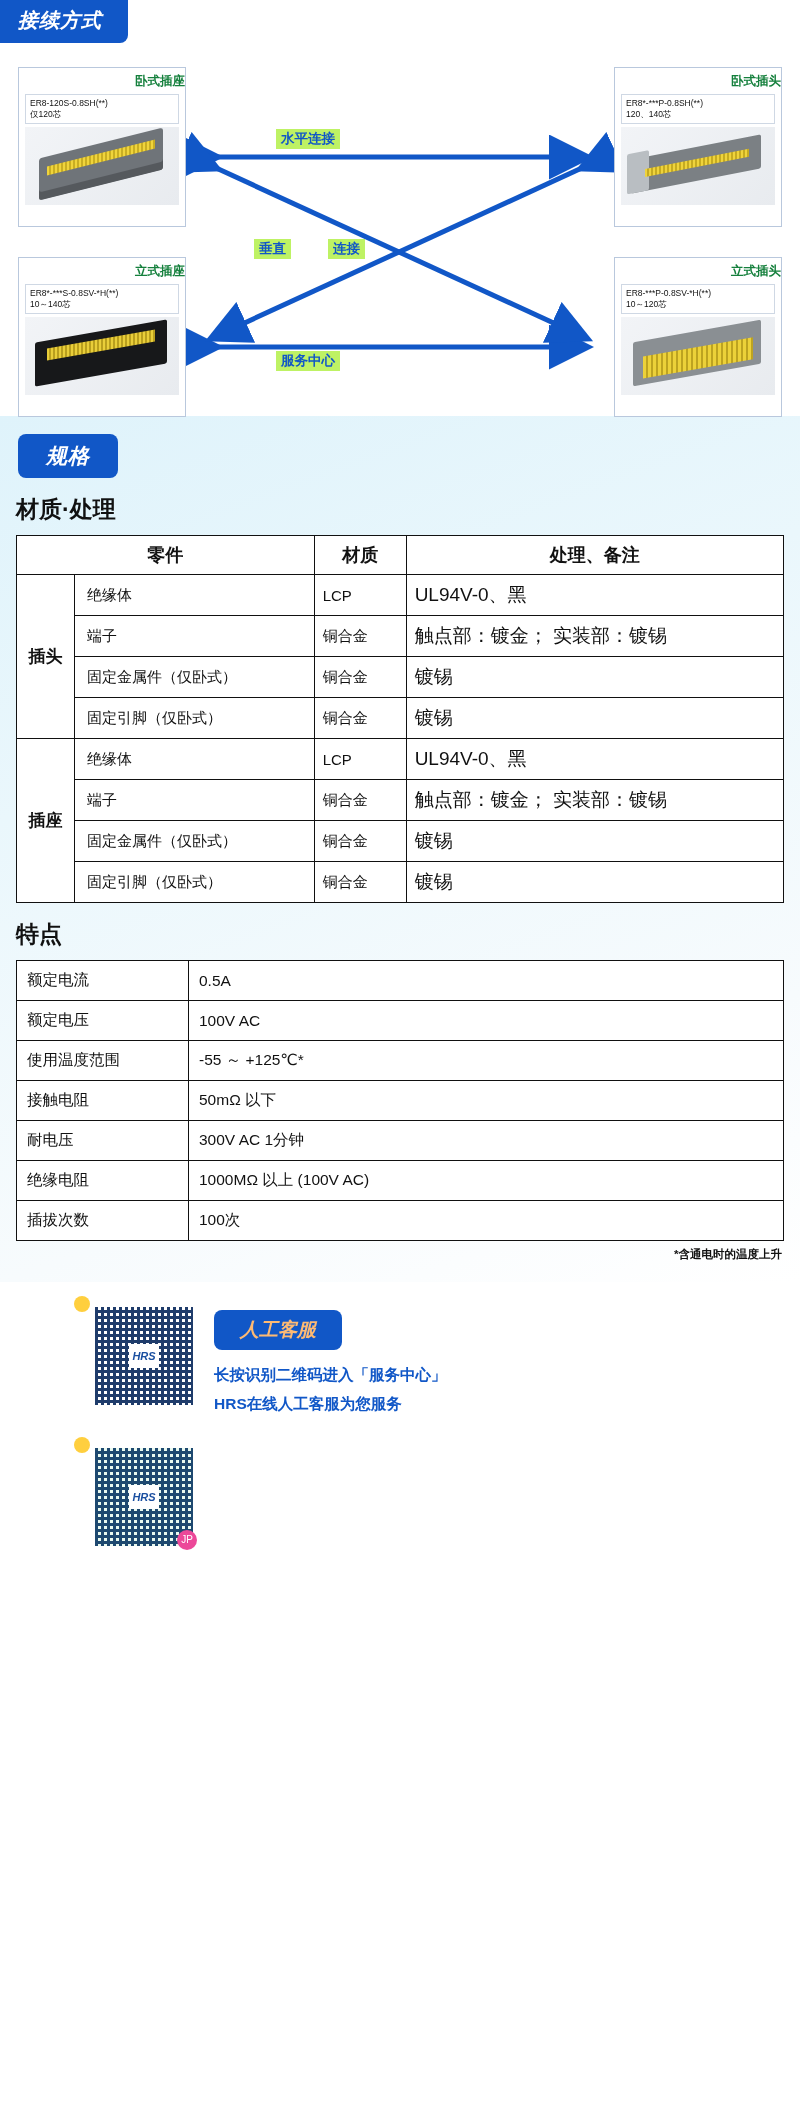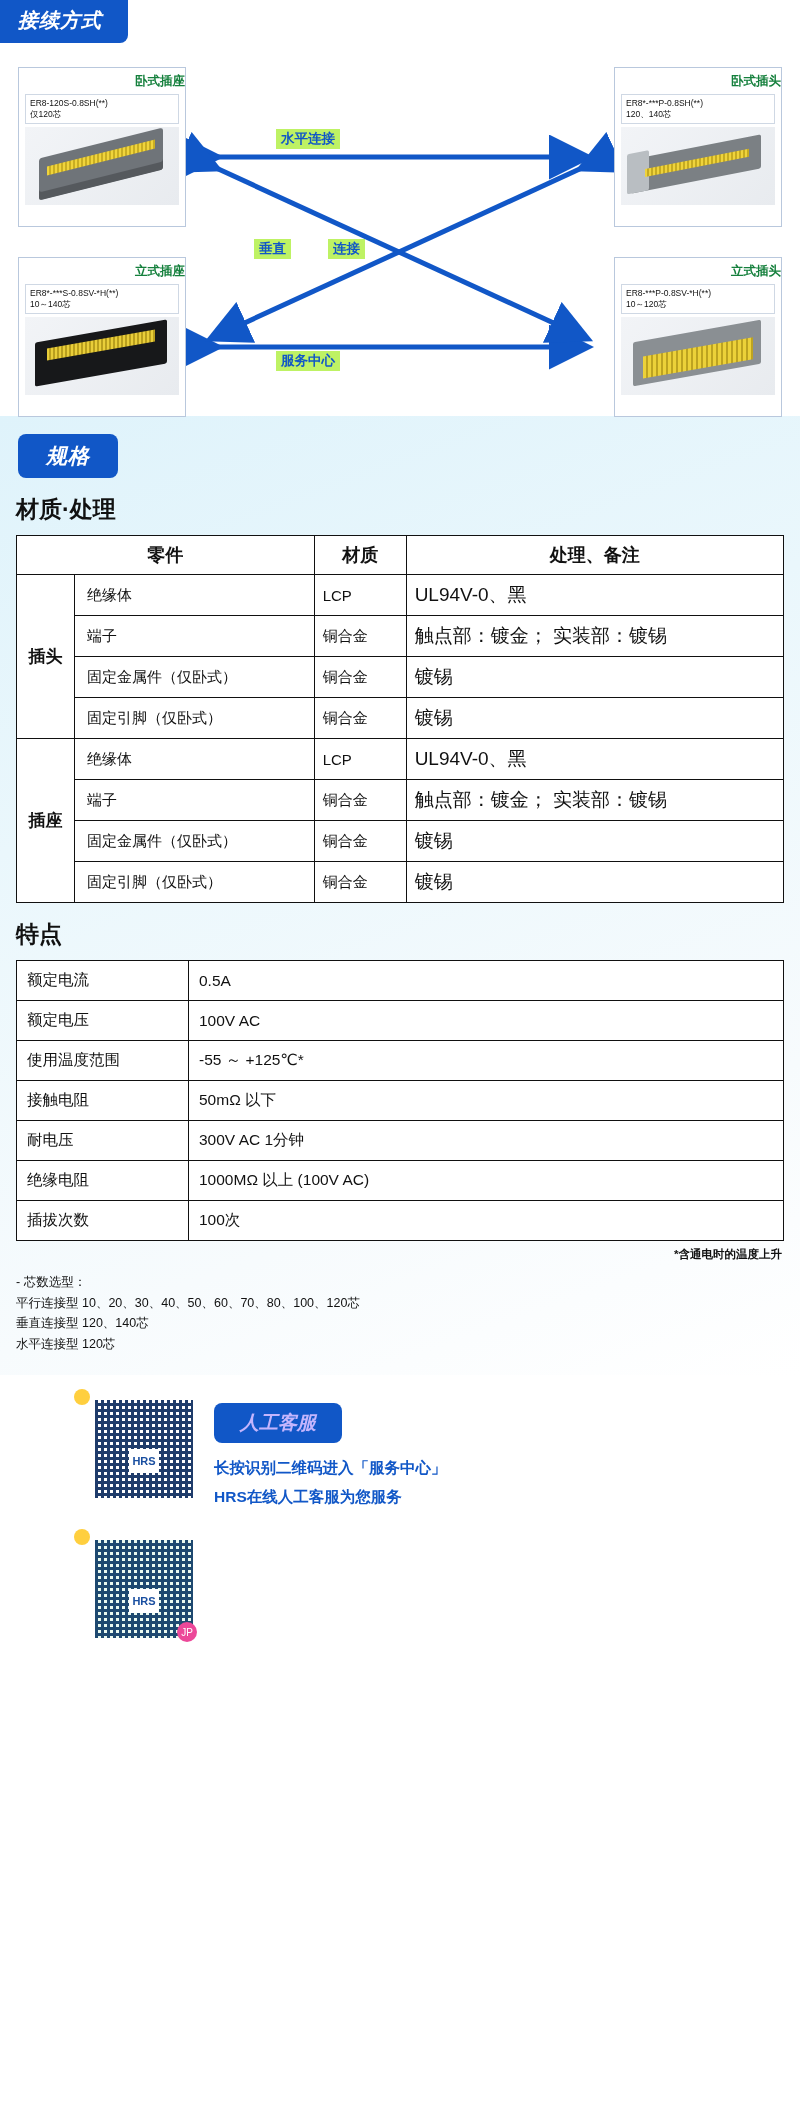--- a/index.html
+++ b/index.html
@@ -213,41 +213,41 @@
   }
   .qr-green .qr-dots { background-image:
       repeating-linear-gradient(0deg,#0d3a6b 0 3px, transparent 3px 6px),
       repeating-linear-gradient(90deg,#0d3a6b 0 3px, transparent 3px 6px);
   }
   .qr-green { background:#eafaf0; }
   .qr-center {
     position:absolute; left:50%; top:50%; transform:translate(-50%,-50%);
     width:30px; height:24px; background:#fff;
     display:flex; align-items:center; justify-content:center;
-    color:#1a4fa0; font-weight:bold; font-size:11px; margin-top:12px;
+    color:#1a4fa0; font-weight:bold; font-size:11px; font-style:italic;
   }
   .qr-badge {
     position:absolute; right:-4px; bottom:-4px;
     width:20px; height:20px; border-radius:50%;
     background:#ec4899; color:#fff; font-size:10px;
     display:flex; align-items:center; justify-content:center;
   }
   .dot-yellow {
     position:absolute;
     width:16px;height:16px;border-radius:50%;
     background:#ffcf3e;
   }
   .qr-text {
     margin-left:18px;
     padding-top:6px;
   }
   .btn-service {
     display:inline-block;
     background:#1157c7;
-    color:#c4b5fd;
+    color:#fdba74;
     font-size:19px;
     font-weight:bold;
     font-style:italic;
     padding:7px 26px;
     border-radius:8px;
     margin-bottom:10px;
   }
   .qr-line {
     color:#1157c7;
     font-weight:bold;
@@ -427,26 +427,20 @@
         </tr>
         <tr>
           <td class="k">插拔次数</td>
           <td>100次</td>
         </tr>
       </tbody>
     </table>
 
     <div class="footnote">*含通电时的温度上升</div>
 
-    <div class="notes">
-      <div>- 芯数选型：</div>
-      <div>平行连接型 10、20、30、40、50、60、70、80、100、120芯</div>
-      <div>垂直连接型 120、140芯</div>
-      <div>水平连接型 120芯</div>
-    </div>
     <div class="divider-soft"></div>
   </section>
 
   <section class="sec-qr">
 
     <div class="qr-row">
       <div class="dot-yellow" style="left:-18px;top:-8px"></div>
       <div class="qr-box">
         <div class="qr-dots"></div>
         <div class="qr-center">HRS</div>

